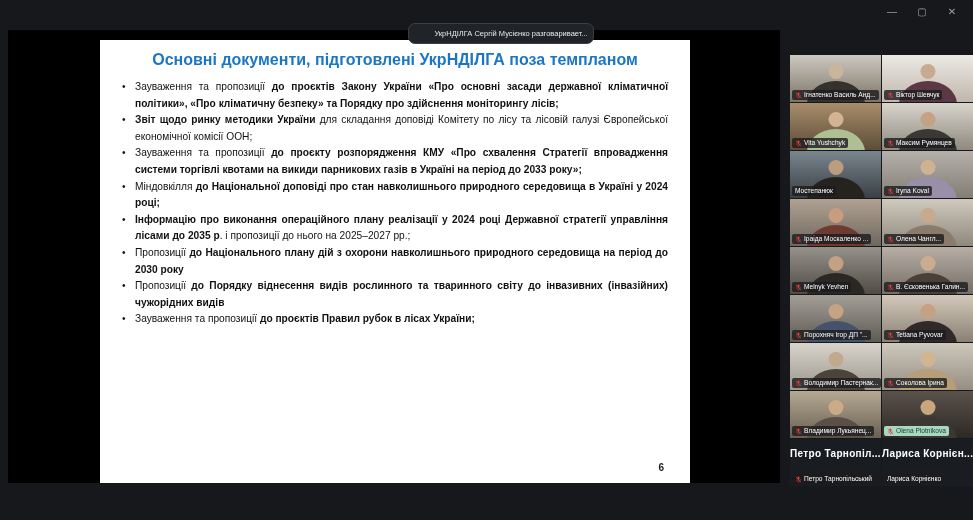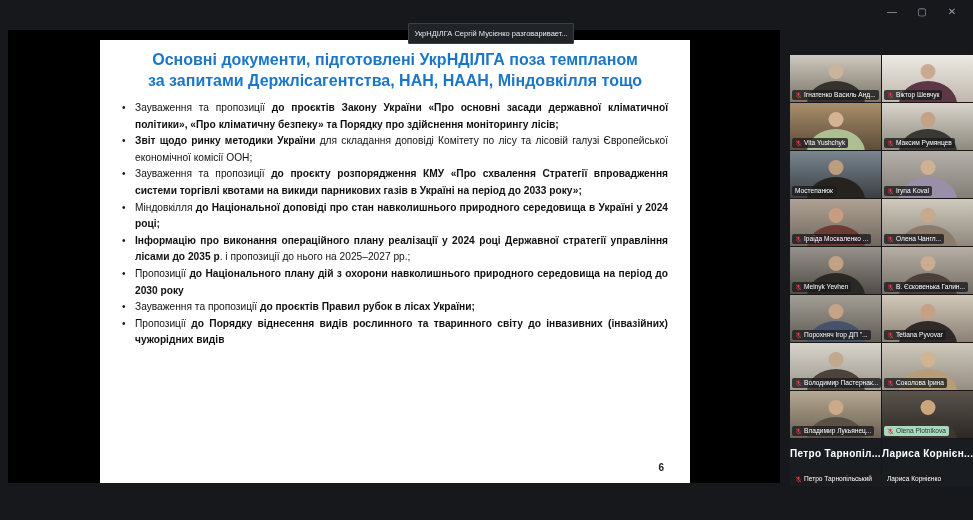--- a/index.html
+++ b/index.html
@@ -6,23 +6,24 @@
   body{
     width:973px;height:520px;position:relative;overflow:hidden;
     background:#16181c;font-family:"Liberation Sans",sans-serif;
   }
   
   .titlebar{position:absolute;top:0;left:0;right:0;height:24px;display:flex;justify-content:flex-end;align-items:center;padding-right:6px;z-index:6}
   .win-btn{width:30px;height:18px;color:#9aa0a6;font-size:10px;line-height:18px;text-align:center;cursor:default}
   
   .toast{
     position:absolute;left:408px;top:23px;width:164px;height:19px;z-index:7;
-    background:#202327;border:1px solid #3b3f44;border-radius:1px;
+    background:#202327;border:1px solid #3b3f44;border-radius:7px;
     color:#e8eaed;font-size:7.5px;display:flex;align-items:center;justify-content:center;
     white-space:nowrap;
+    padding-left:20px;
   }
   
   .share{position:absolute;left:8px;top:30px;width:772px;height:453px;background:#000}
   .slide{position:absolute;left:92px;top:10px;width:590px;height:443px;background:#ffffff;overflow:hidden}
   .slide-title{margin-top:9px;text-align:center;color:#1b76c8;font-weight:bold;font-size:16px;line-height:21px}
   .bullets{margin:9px 22px 0 20px;padding:0;list-style:none;color:#111;font-size:10.2px;line-height:16.6px;text-align:justify}
   .bullets li{position:relative;padding-left:15px}
   .bullets li::before{content:"•";position:absolute;left:2px;color:#111}
   .seg-b{font-weight:bold}
   .page-num{position:absolute;right:26px;bottom:10px;font-size:10px;font-weight:bold;color:#222}
@@ -50,31 +51,30 @@
   <span class="win-btn">▢</span>
   <span class="win-btn">✕</span>
 </div>
 
 <div class="toast">УкрНДІЛГА Сергій Мусієнко разговаривает...</div>
 
 <div class="share">
   <div class="slide">
     <div class="slide-title">
       <div>Основні документи, підготовлені УкрНДІЛГА поза темпланом</div>
-      <div>за запитами Держлісагентства, НАН, НААН, Міндовкілля тощо</div>
     </div>
     <ul class="bullets">
         <li><span>Зауваження та пропозиції </span><span class="seg-b">до проєктів Закону України «Про основні засади державної кліматичної політики», «Про кліматичну безпеку» та Порядку про здійснення моніторингу лісів;</span></li>
         <li><span class="seg-b">Звіт щодо ринку методики України</span><span> для складання доповіді Комітету по лісу та лісовій галузі Європейської економічної комісії ООН;</span></li>
         <li><span>Зауваження та пропозиції </span><span class="seg-b">до проєкту розпорядження КМУ «Про схвалення Стратегії впровадження системи торгівлі квотами на викиди парникових газів в Україні на період до 2033 року»;</span></li>
         <li><span>Міндовкілля </span><span class="seg-b">до Національної доповіді про стан навколишнього природного середовища в Україні у 2024 році;</span></li>
         <li><span class="seg-b">Інформацію про виконання операційного плану реалізації у 2024 році Державної стратегії управління лісами до 2035 р</span><span>. і пропозиції до нього на 2025–2027 рр.;</span></li>
         <li><span>Пропозиції </span><span class="seg-b">до Національного плану дій з охорони навколишнього природного середовища на період до 2030 року</span></li>
+        <li><span>Пропозиції </span><span class="seg-b">до Порядку віднесення видів рослинного та тваринного світу до інвазивних (інвазійних) чужорідних видів</span></li>
         <li><span>Зауваження та пропозиції </span><span class="seg-b">до проєктів Правил рубок в лісах України;</span></li>
-        <li><span>Пропозиції </span><span class="seg-b">до Порядку віднесення видів рослинного та тваринного світу до інвазивних (інвазійних) чужорідних видів</span></li>
       </ul>
     <div class="page-num">6</div>
   </div>
 </div>
 
 <div class="grid">
     <div class="tile" style="background: linear-gradient(rgb(205, 201, 193), rgb(125, 116, 102));">
       <div class="head" style="background: rgb(201, 181, 155);"></div>
       <div class="shoulders" style="background: rgb(53, 50, 46);"></div>
       <div class="nametag">

